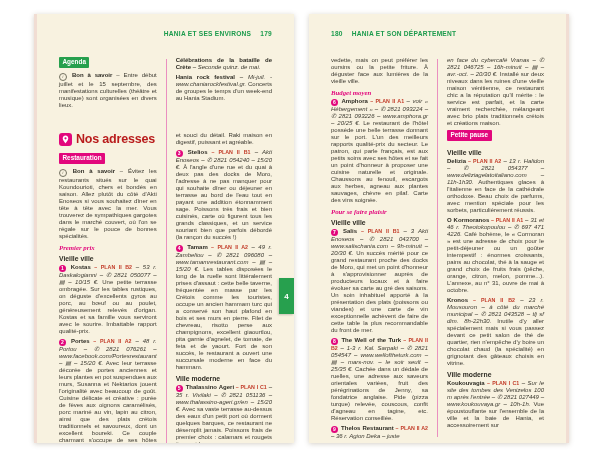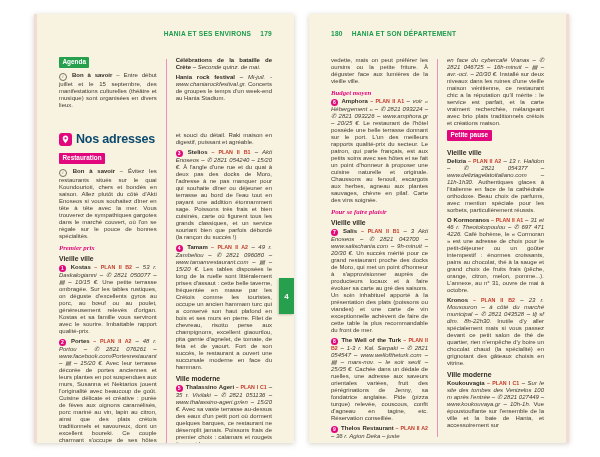--- a/index.html
+++ b/index.html
@@ -23,21 +23,21 @@
          padding:2px 3.5px 2.5px;border-radius:1px;margin-bottom:4px;}
   .badge-green{background:#27a04e;}
   .badge-pink{background:#e2077c;}
   .note-icon{display:inline-block;width:6px;height:6px;border:1px solid #72705f;border-radius:50%;
              font-size:4.5px;line-height:5.5px;text-align:center;color:#72705f;
              font-family:"Liberation Serif",serif;font-style:italic;margin-right:1px;vertical-align:-1px;}
   .note-label{font-weight:bold;color:#2e2c24;}
   .nos-adresses{display:flex;align-items:center;margin:14px 0 7px 0;}
   .pin-box{width:13px;height:13px;background:#e2077c;border-radius:3px;margin-right:4px;
            display:flex;align-items:center;justify-content:center;flex:0 0 auto;}
-  .nos-adresses .title{font-size:12.5px;font-weight:bold;color:#0c4a6e;letter-spacing:-.2px;white-space:nowrap;}
+  .nos-adresses .title{font-size:12.5px;font-weight:bold;color:#b91c1c;letter-spacing:-.2px;white-space:nowrap;}
   .price-cat{font-family:"Liberation Serif",serif;font-style:italic;font-weight:bold;
              color:#e2077c;font-size:6.8px;margin:4px 0 2px;}
   .subhead{font-size:6.8px;font-weight:bold;color:#2e2c24;margin:4px 0 2px;}
   .num{display:inline-block;width:7px;height:7px;border-radius:50%;background:#e2077c;color:#fff;
        font-size:5px;line-height:7px;text-align:center;font-weight:bold;margin-right:1px;vertical-align:-1px;}
   .ename{color:#2e2c24;}
   .plan{color:#c23b28;font-weight:bold;font-size:5.3px;}
   .meta{font-style:italic;}
   .event-name{font-weight:bold;color:#2e2c24;}
   .section-tab{position:absolute;right:0;top:264px;width:15px;height:36px;background:#27a04e;

